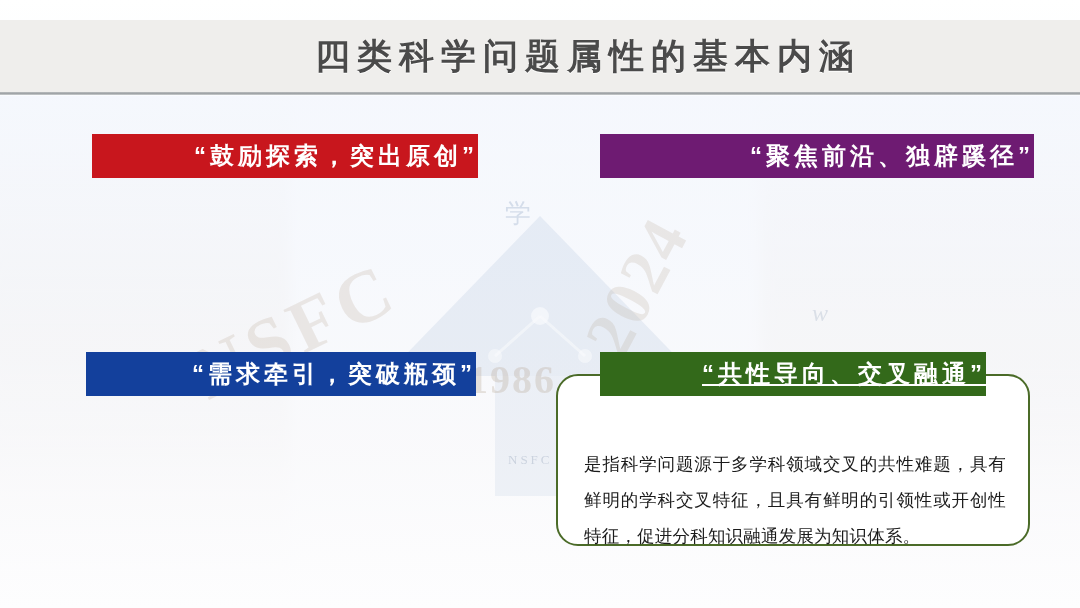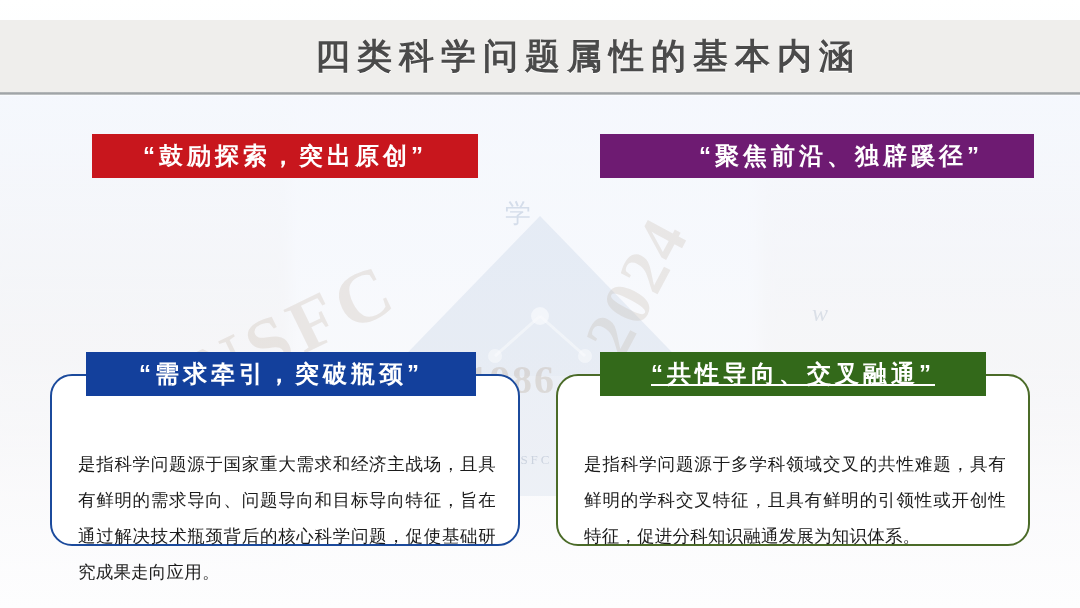--- a/index.html
+++ b/index.html
@@ -91,21 +91,21 @@
 
   
   .card{position:absolute;}
   .card-body{
     position:absolute;left:0;top:22px;right:0;bottom:0;
     background:#ffffff;border:2px solid #888;border-radius:22px;
     box-sizing:border-box;
   }
   .card-ribbon{
     position:absolute;top:0;height:44px;line-height:44px;
-    text-align:center;color:#ffffff;font-weight:700;font-size:24px;
+    text-align:right;color:#ffffff;font-weight:700;font-size:24px;
     letter-spacing:4px;white-space:nowrap;z-index:3;
   }
   .card-text{
     position:absolute;left:26px;right:22px;top:66px;
     font-size:17.5px;line-height:36px;color:#1b1b1b;
     text-align:justify;text-justify:inter-ideograph;
     letter-spacing:.2px;
   }
 
   
@@ -164,23 +164,20 @@
 
   <div class="card" id="card-1">
     <div class="card-ribbon">“鼓励探索，突出原创”</div>
   </div>
 
   <div class="card" id="card-2">
     <div class="card-ribbon">“聚焦前沿、独辟蹊径”</div>
   </div>
 
   <div class="card" id="card-3">
-    <div class="card-body">
-      <div class="card-text">是指科学问题源于国家重大需求和经济主战场，且具有鲜明的需求导向、问题导向和目标导向特征，旨在通过解决技术瓶颈背后的核心科学问题，促使基础研究成果走向应用。</div>
-    </div>
     <div class="card-ribbon">“需求牵引，突破瓶颈”</div>
   </div>
 
   <div class="card" id="card-4">
     <div class="card-body">
       <div class="card-text">是指科学问题源于多学科领域交叉的共性难题，具有鲜明的学科交叉特征，且具有鲜明的引领性或开创性特征，促进分科知识融通发展为知识体系。</div>
     </div>
     <div class="card-ribbon">“共性导向、交叉融通”</div>
   </div>
 

